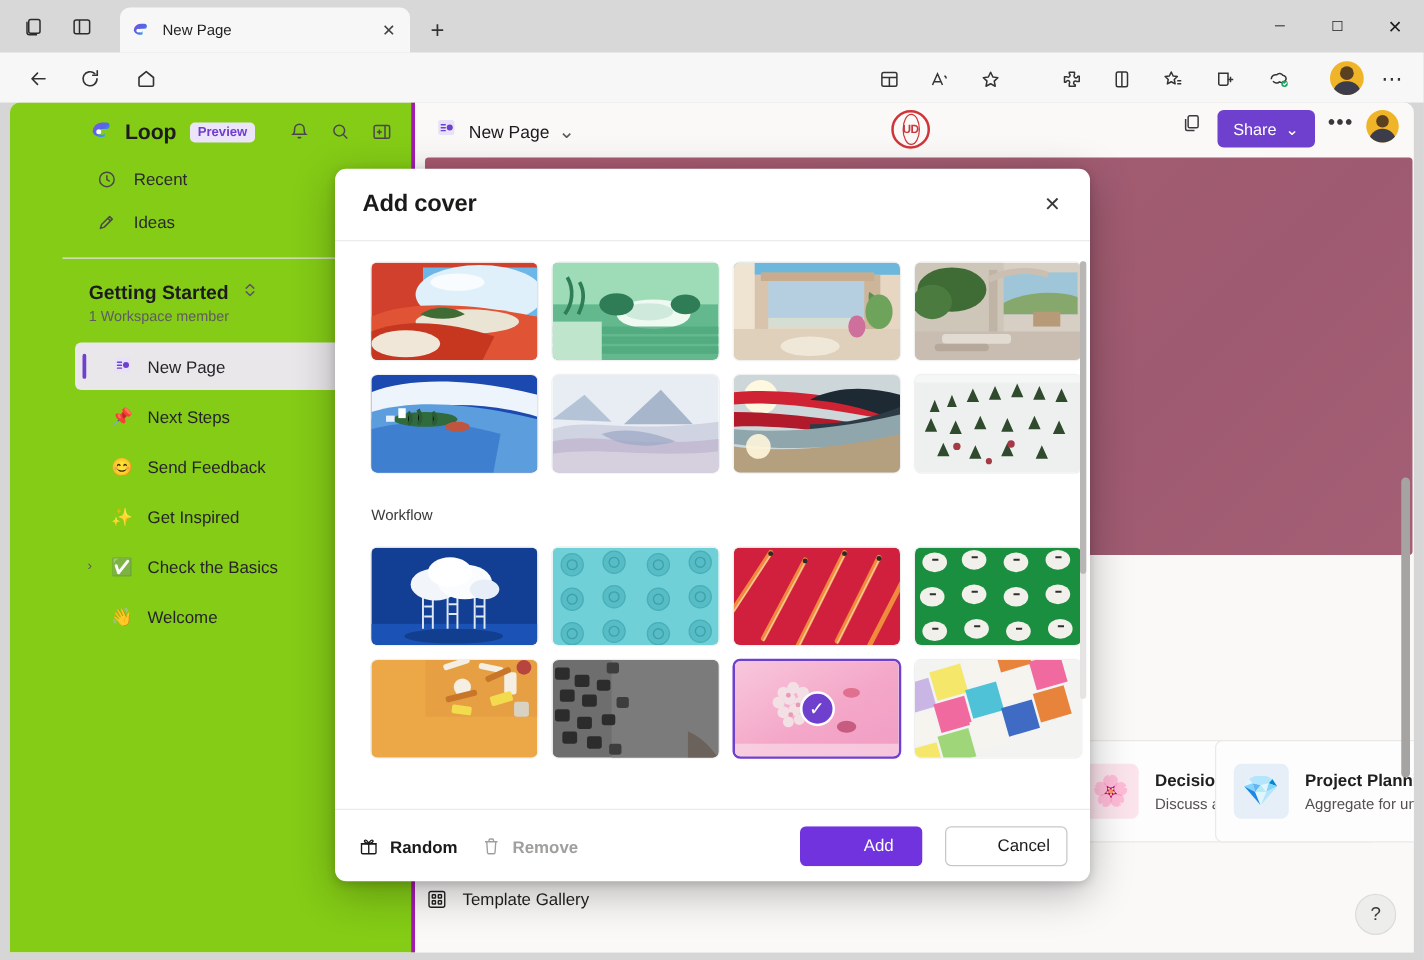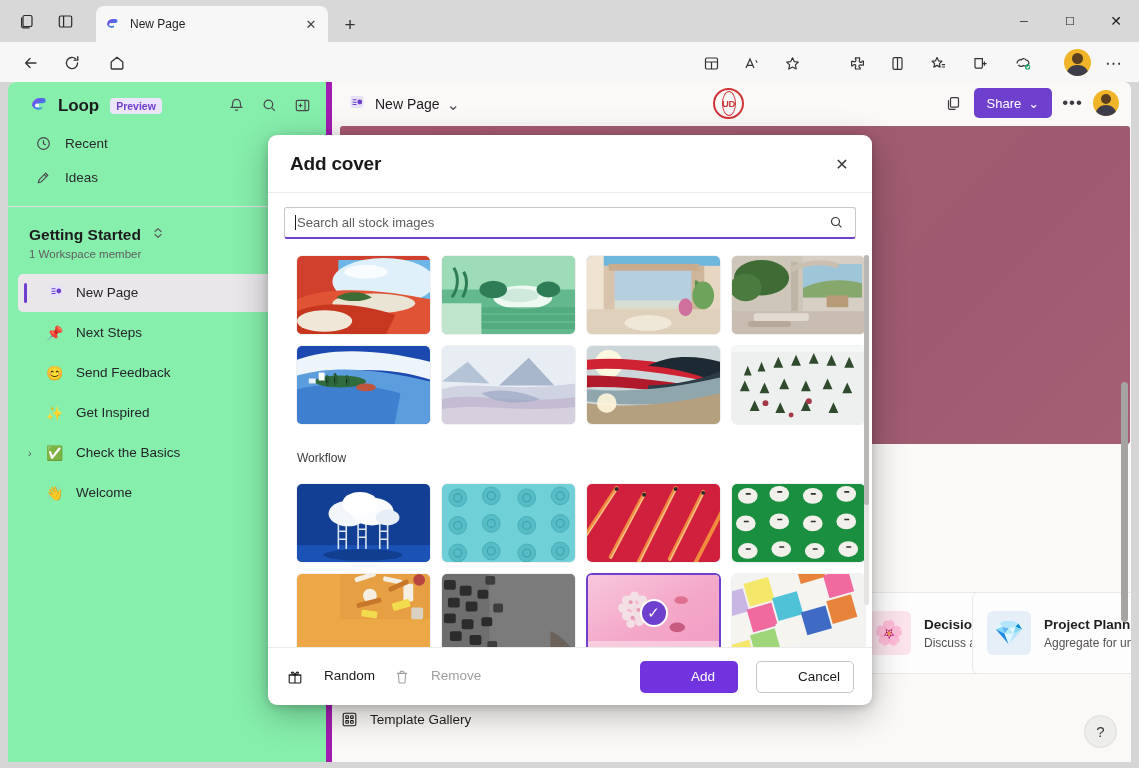--- a/index.html
+++ b/index.html
@@ -73,22 +73,23 @@
   .avatar-toolbar .head { position:absolute; left:8px; top:4px; width:11px; height:11px; border-radius:50%; background:#5a4020; }
   .avatar-toolbar .body { position:absolute; left:2px; top:16px; width:23px; height:14px; border-radius:11px 11px 0 0; background:#3c3c4a; }
 
   
   .app {
     position: absolute; left: 8px; top: 82px; width: 1123px; height: 680px;
     background: #f3f2f1; border-radius: 8px 8px 0 0; overflow: hidden;
   }
   .app-sidebar {
     position: absolute; left: 0; top: 0; width: 324px; height: 680px;
-    background: #86efac;
-    border-right: 6px solid #a21caf;
+    background: #84cc16;
+    border-right: 3px solid #a21caf;
+    padding-left: 42px;
   }
   .loop-head { position: relative; height: 44px; }
   .loop-logo-wrap {
     position: absolute; left: 21px; top: 13px; display: flex; align-items: center;
   }
   .loop-mark { width: 21px; height: 21px; }
   .loop-name { font-size: 17px; font-weight: bold; color: #1d1b1e; margin-left: 8px; letter-spacing: -0.1px; }
   .loop-preview {
     margin-left: 11px; font-size: 10.5px; font-weight: bold; color: #6f3fce;
     background: #ece4fb; border-radius: 4px; padding: 2px 6px;
@@ -132,21 +133,21 @@
   .presence {
     position: absolute; left: 381px; top: 6px; width: 31px; height: 31px;
     border-radius: 50%; border: 2px solid #d13438; display:flex;
     align-items:center; justify-content:center; background: #faf9f8;
   }
   .presence-inner{
     width: 14px; height:25px; border-radius:50%; border:1.5px solid #d13438;
     display:flex; align-items:center;justify-content:center;
     font-size:9.5px; font-weight:bold; color:#c4373b; letter-spacing:-0.3px;
   }
-  .doc-actions { position: absolute; right: 12px; top: 6px; display: flex; align-items: center; gap: 10px; }
+  .doc-actions { position: absolute; right: 12px; top: 6px; display: flex; gap: 10px; }
   .share-btn {
     background: #6f3fce; color: #fff; font-size: 13px; border-radius: 5px;
     height: 30px; padding: 0 13px; display: flex; align-items: center; gap: 7px;
     border: none; font-family: inherit;
   }
   .more-dots { color: #3c393e; font-size: 17px; letter-spacing: 1px; }
   .doc-avatar {
     width: 26px; height: 26px; border-radius: 50%; background: #f0b429; overflow:hidden; position: relative;
   }
   .doc-avatar .head { position:absolute; left:8px; top:4px; width:10px; height:10px; border-radius:50%; background:#5a4020; }
@@ -240,21 +241,21 @@
     color: #fff; font-size: 15px; border: 2px solid #fff;
   }
   .section-label {
     font-size: 12px; color: #3b3a39; margin: 16px 0 8px 1px; grid-column: 1 / -1;
   }
   .modal-foot {
     flex: 0 0 auto; height: 58px; border-top: 1px solid #edebe9;
     display: flex; align-items: center; padding: 0 18px; gap: 18px;
   }
   .foot-link {
-    display: flex; align-items: flex-start; gap: 21px; font-size: 13.5px; color: #1b1a19;
+    display: flex; align-items: flex-end; gap: 9px; font-size: 13.5px; color: #1b1a19; font-weight: bold;
   }
   .foot-link.disabled { color: #a19f9d; }
   .foot-link .fl-ic { width: 17px; height: 17px; display:flex; align-items:center; justify-content:center;}
   .foot-spacer { flex: 1 1 auto; }
   .btn {
     height: 32px; min-width: 98px; border-radius: 5px; font-size: 13.5px;
     font-family: inherit; display:flex; align-items:center; justify-content:center;
     border: 1px solid transparent;
     padding-left: 28px;
   }
@@ -591,32 +592,20 @@
   </div>
 
   <div class="modal-scrim"></div>
   <div class="modal">
 
     <div class="modal-head">
       <span class="modal-title">Add cover</span>
       <span class="modal-close">✕</span>
     </div>
 
-    <div class="search-wrap">
-      <div class="search-box">
-        <span class="search-caret"></span>
-        <input class="search-input" type="text" placeholder="Search all stock images" style="">
-        <span class="search-ic">
-          <svg width="15" height="15" viewBox="0 0 15 15" fill="none" stroke="#3b3a39" stroke-width="1.2">
-              <circle cx="6.5" cy="6.5" r="4"></circle>
-              <path d="m9.4 9.4 3 3"></path>
-            </svg>
-        </span>
-      </div>
-    </div>
 
     <div class="gallery">
       <div class="grid">
 
         <div class="thumb">
           <svg class="art" viewBox="0 0 135 80" preserveAspectRatio="none">
             <rect width="135" height="80" fill="#d1402c"></rect>
             <path d="M42 4h93v40H42z" fill="#6cb7e8"></path>
             <ellipse cx="88" cy="26" rx="52" ry="24" fill="#dff0fb"></ellipse>
             <ellipse cx="70" cy="16" rx="22" ry="7" fill="#fff" opacity=".8"></ellipse>

